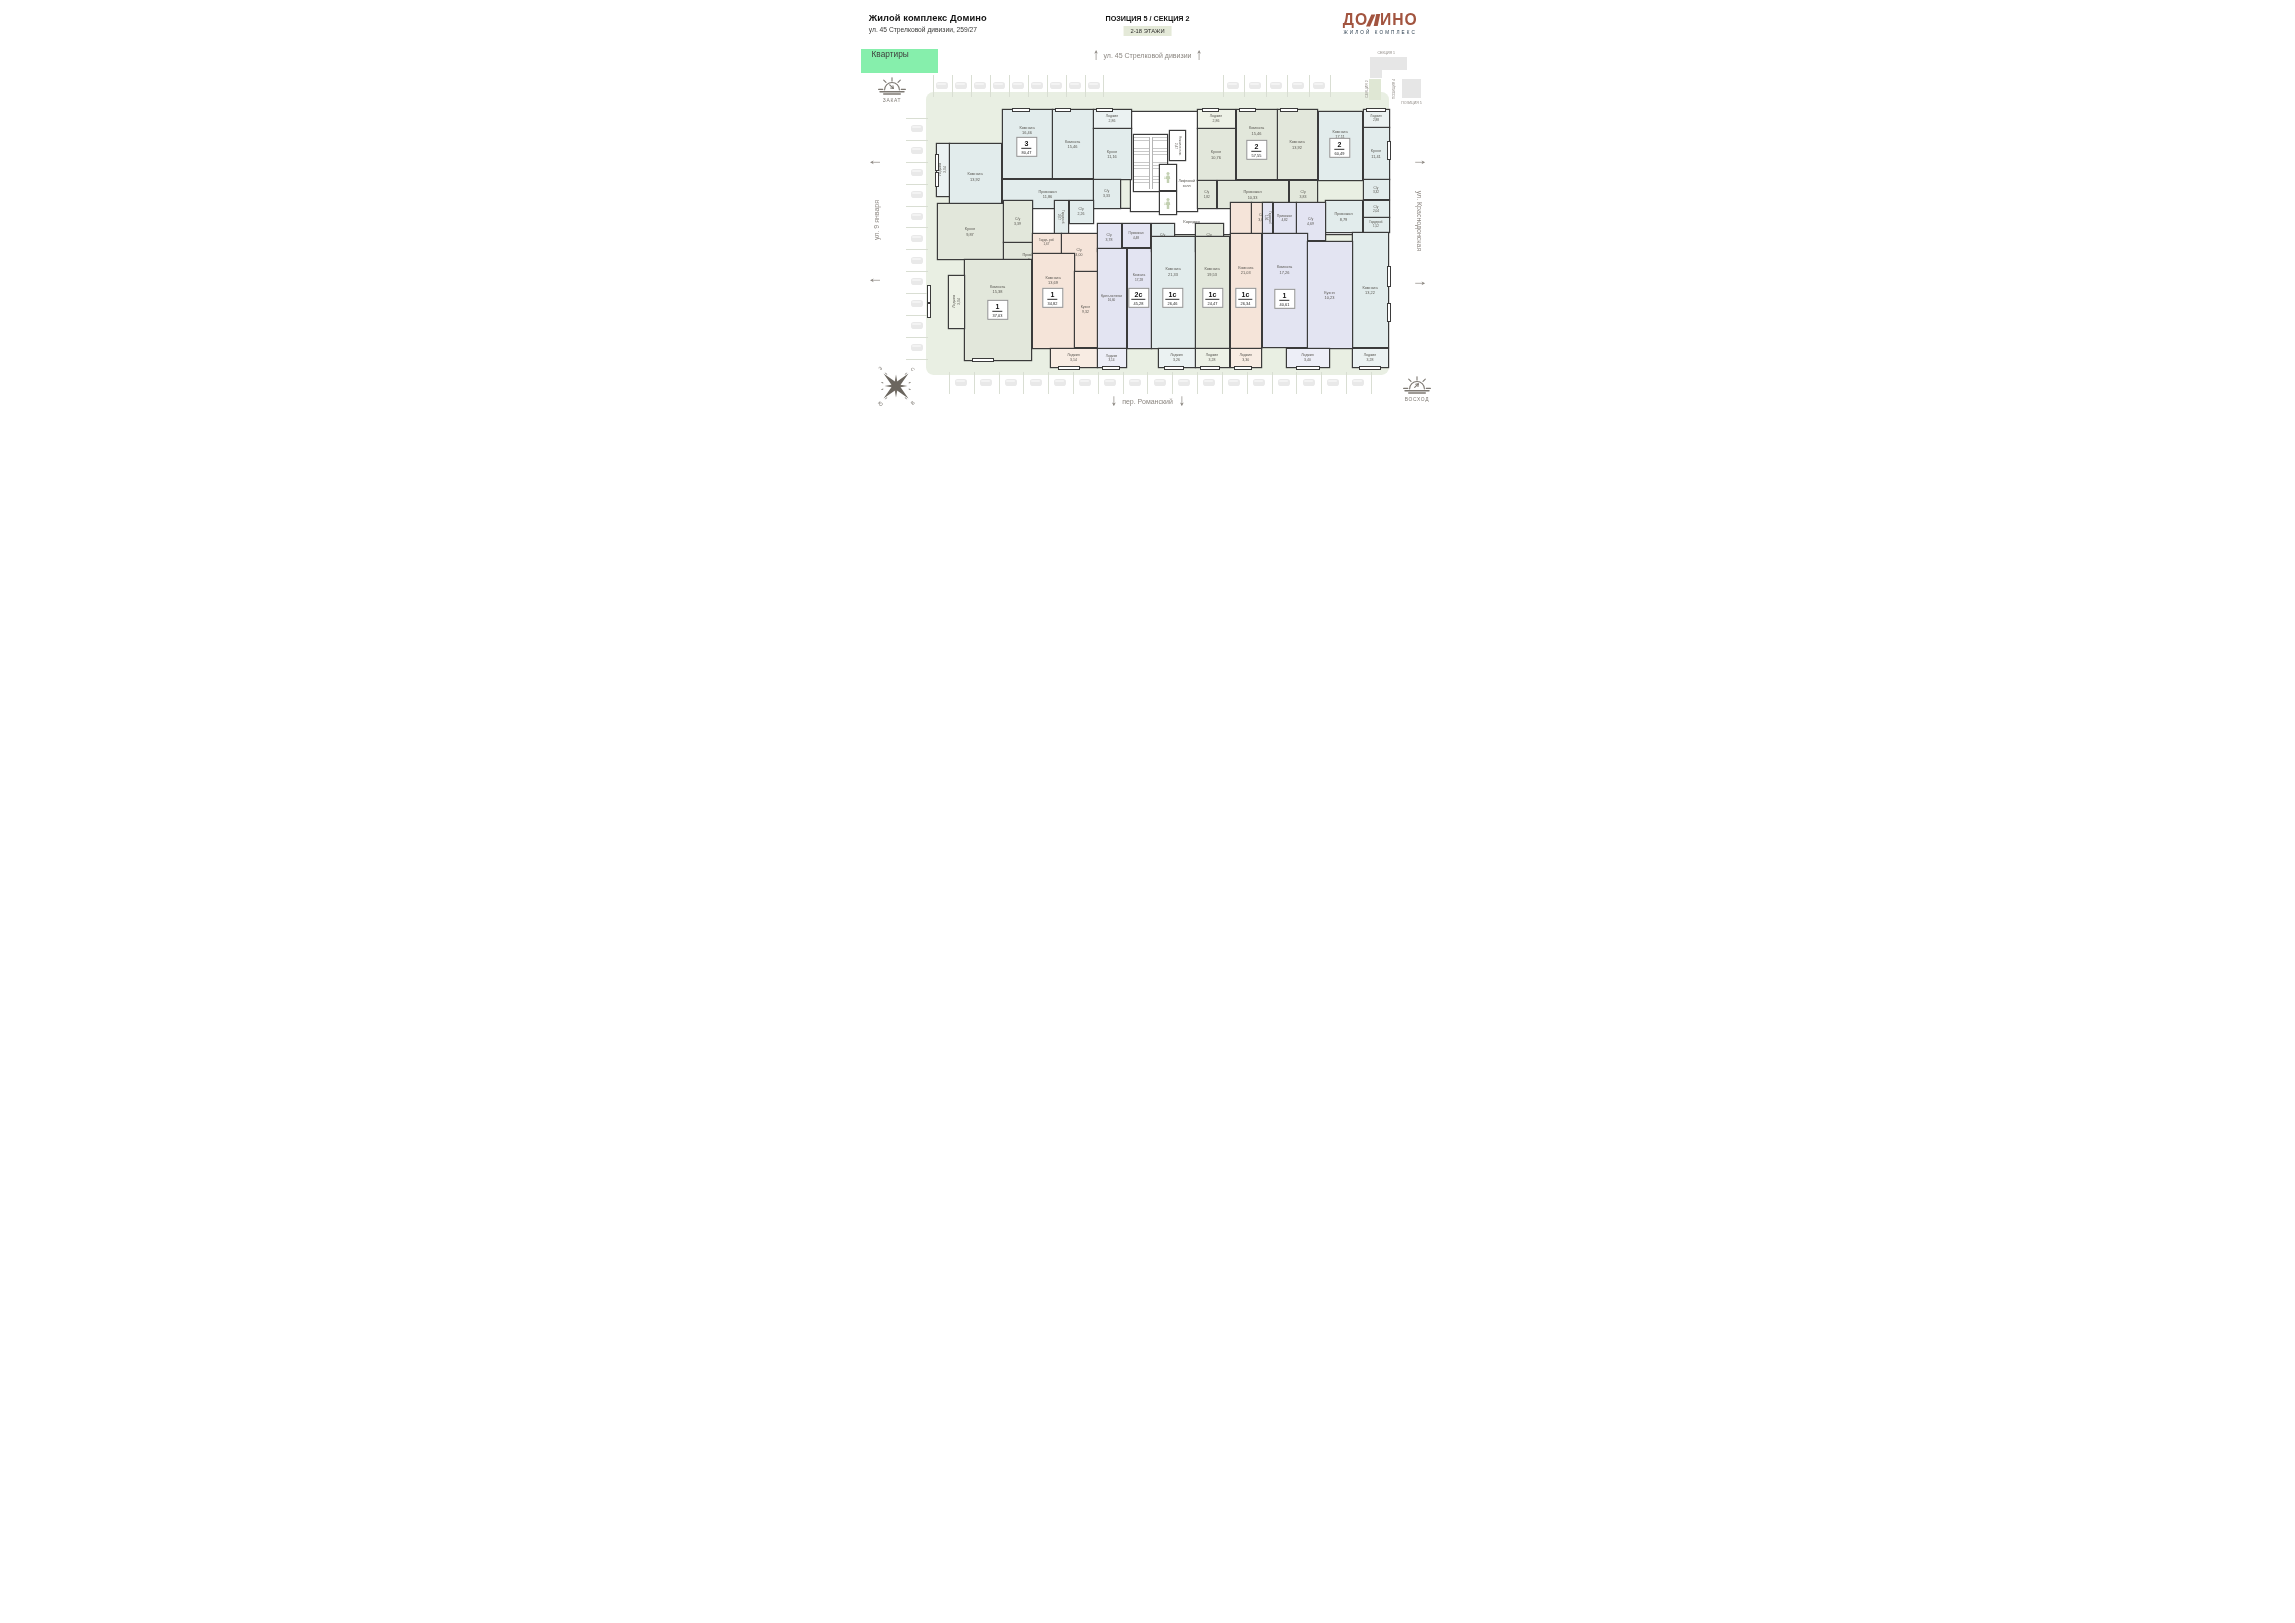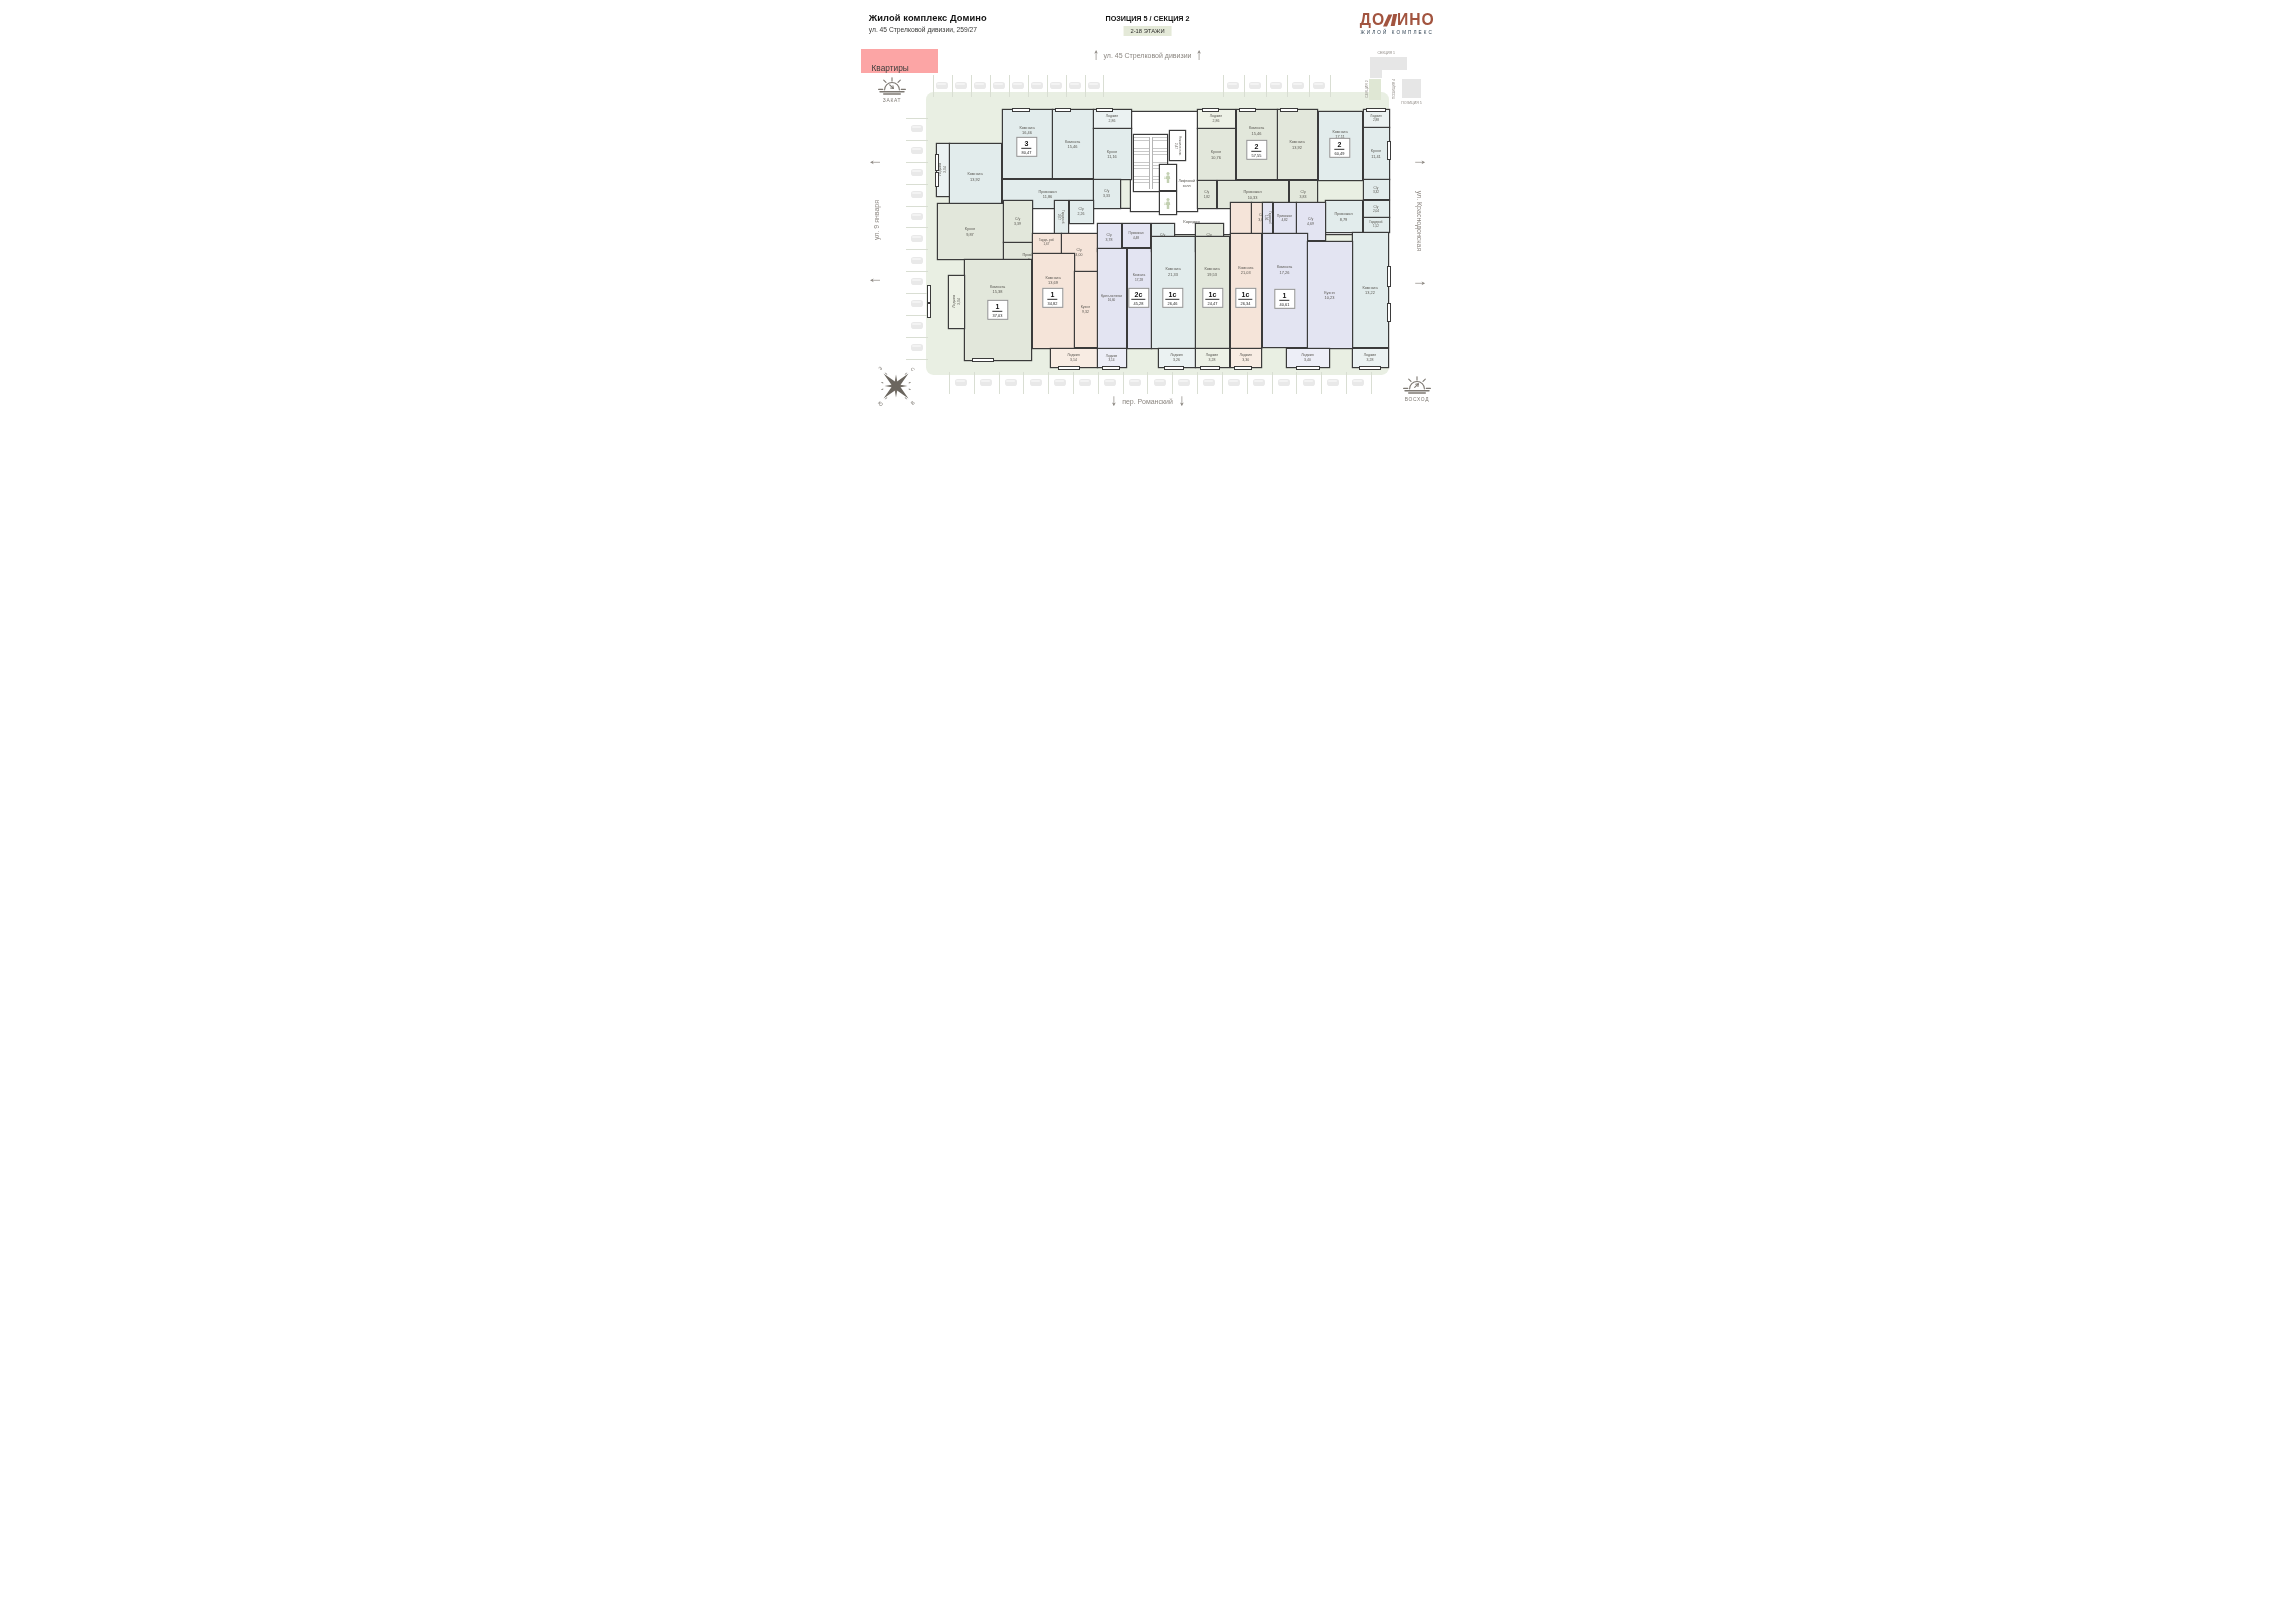--- a/index.html
+++ b/index.html
@@ -2,32 +2,32 @@
 <html style="font-size:7.4px"><head>
 <meta charset="utf-8">
 <style>
   html,body{margin:0;padding:0;background:#fff;}
   body{font-family:"Liberation Sans",sans-serif;color:#4a4a46;}
   .stage{position:relative;width:574px;height:406px;margin:7px auto;background:#fff;overflow:hidden;}
   .site{position:absolute;background:#e9efe3;border-radius:7.4px;}
   
   .title{position:absolute;left:8.3px;top:5.6px;font-size:9.3px;font-weight:bold;color:#121212;letter-spacing:0.1px;}
   .address{position:absolute;left:8.3px;top:18.5px;font-size:6.7px;color:#3a3a38;}
-  .tab{position:absolute;left:0;top:42px;width:77px;height:24px;background:#fca5a5;display:flex;align-items:flex-end;}
+  .tab{position:absolute;left:0;top:42px;width:77px;height:24px;background:#86efac;display:flex;align-items:flex-start;}
   .tab span{margin-left:11px;font-size:8.3px;color:#3e3e3c;}
   .posline{position:absolute;left:0;right:0;top:6.5px;text-align:center;font-size:7.2px;font-weight:bold;color:#111;}
   .floors{position:absolute;left:50%;top:19.4px;transform:translateX(-50%);background:#e4e9d8;padding:1.9px 7.4px;font-size:5.8px;color:#2e2e2c;}
   .street{color:#8b8680;font-size:7px;white-space:nowrap;}
   .street-top{position:absolute;left:50%;top:43px;transform:translateX(-50%);display:flex;gap:5.6px;align-items:center;}
   .street-bottom{position:absolute;left:50%;top:389px;transform:translateX(-50%);display:flex;gap:6.5px;align-items:center;}
   .street-left{position:absolute;left:15.7px;top:213px;transform:translate(-50%,-50%) rotate(-90deg);transform-origin:center;}
   .street-right{position:absolute;left:558px;top:214px;transform:translate(-50%,-50%) rotate(90deg);}
   .arr{display:inline-block;}
   
-  .logo{position:absolute;right:0;top:4.6px;text-align:center;}
+  .logo{position:absolute;right:17px;top:4.6px;text-align:center;}
   .brand{font-size:15.7px;font-weight:bold;color:#a2543f;letter-spacing:0.9px;line-height:1;display:flex;align-items:center;justify-content:flex-end;}
   .tile{display:inline-block;width:4.2px;height:11.6px;background:#a2543f;margin:0 0.9px;}
   .t1{transform:skewX(-24deg) translateY(0.5px);}
   .t2{transform:skewX(-12deg) translateY(0px);}
   .sub{margin-top:2.3px;font-size:4.6px;letter-spacing:2.1px;color:#26394a;}
   
   .minimap{position:absolute;right:8.3px;top:44px;width:69px;height:56px;}
   .mm{position:absolute;}
   .mm-lbl{font-size:3.5px;color:#8b8680;white-space:nowrap;}
   .mm-b{background:#e6e6e6;}

